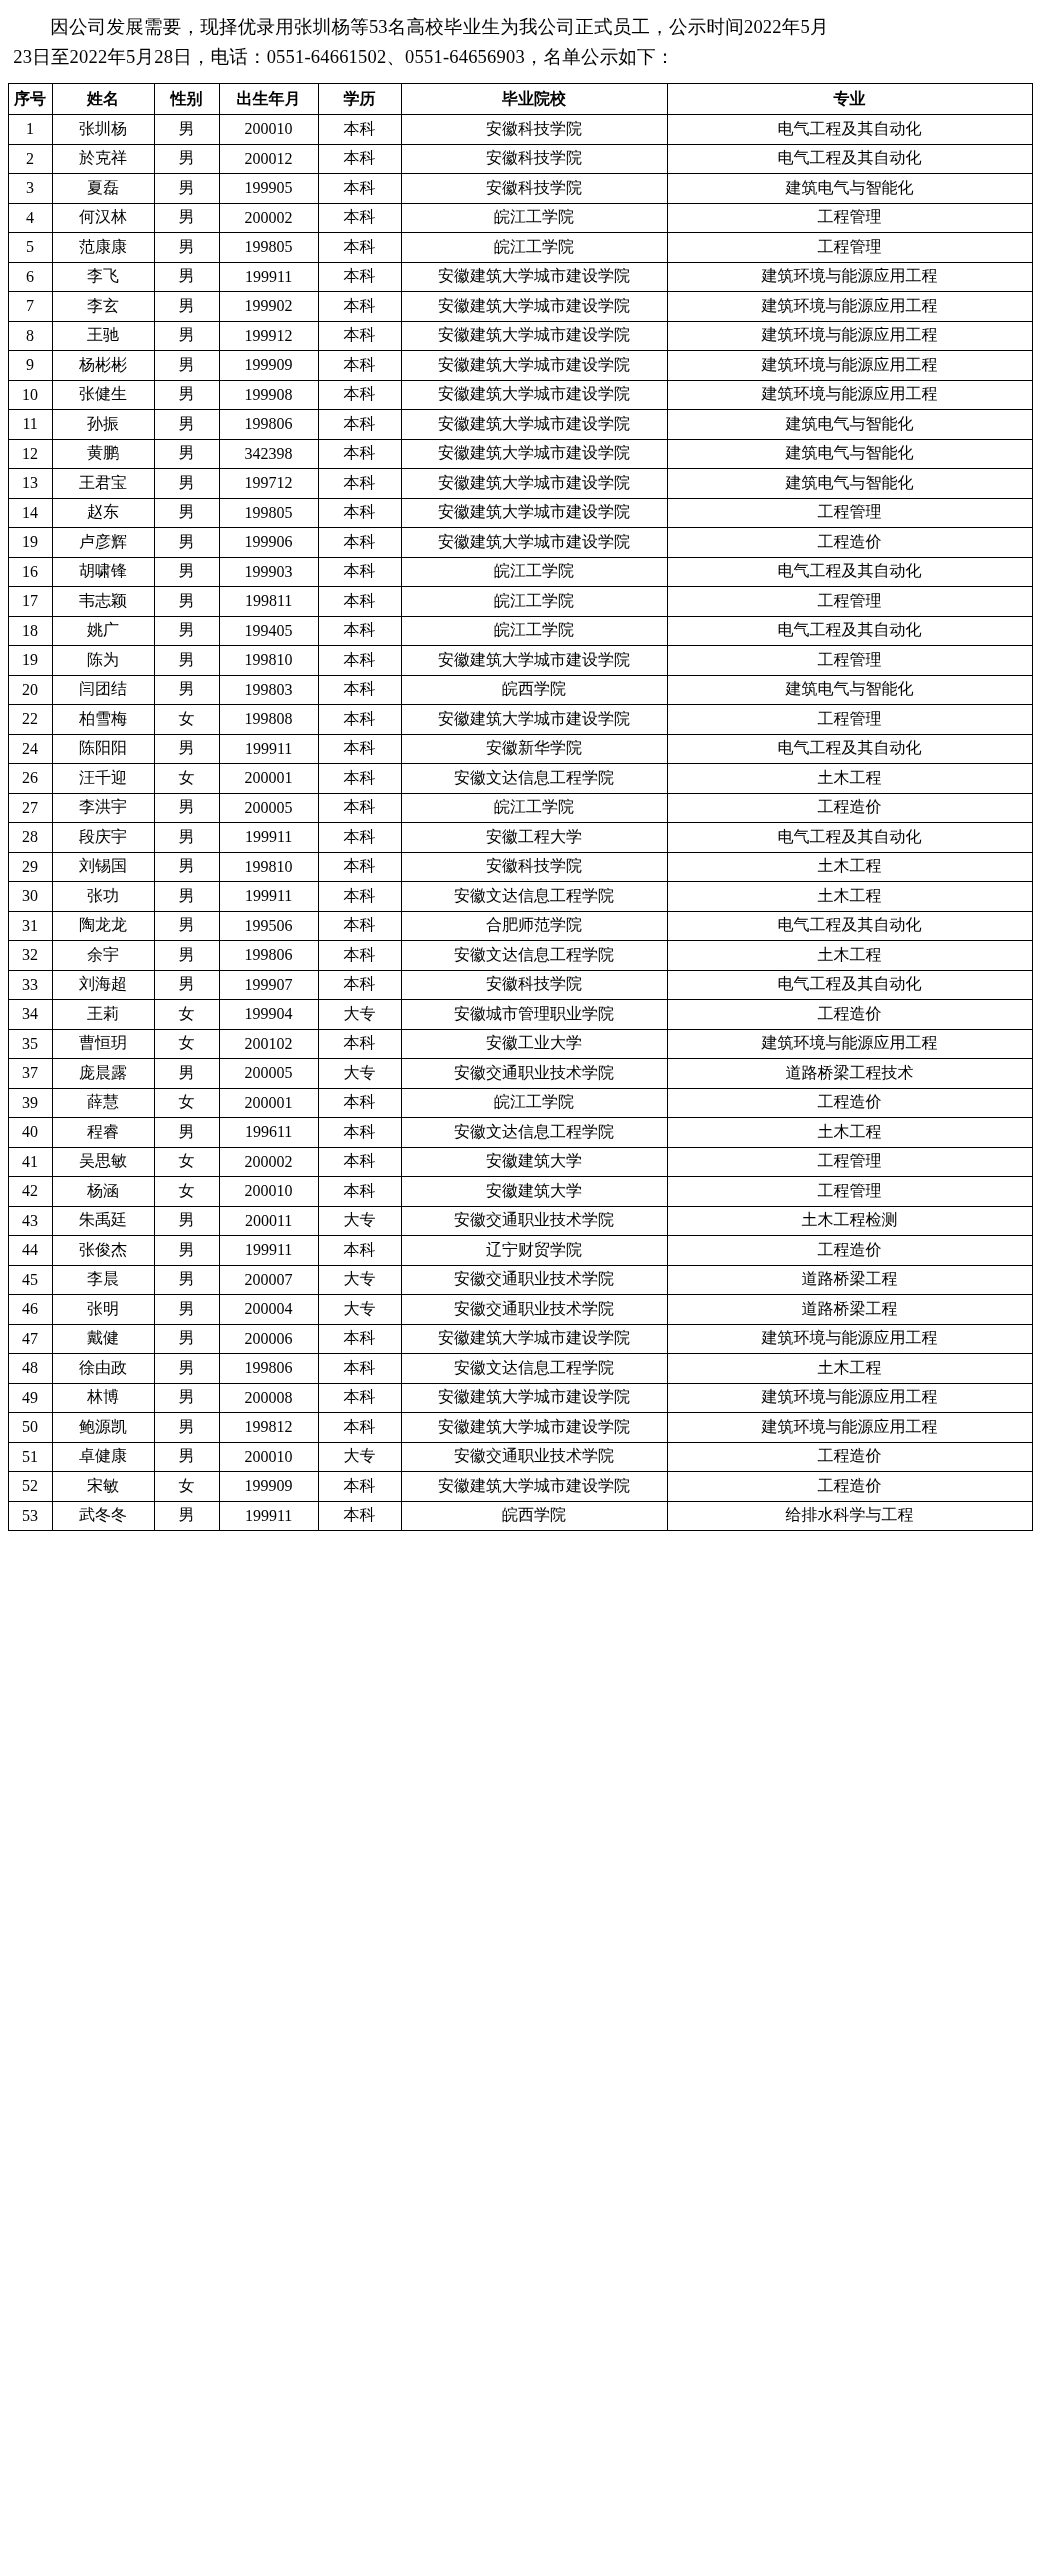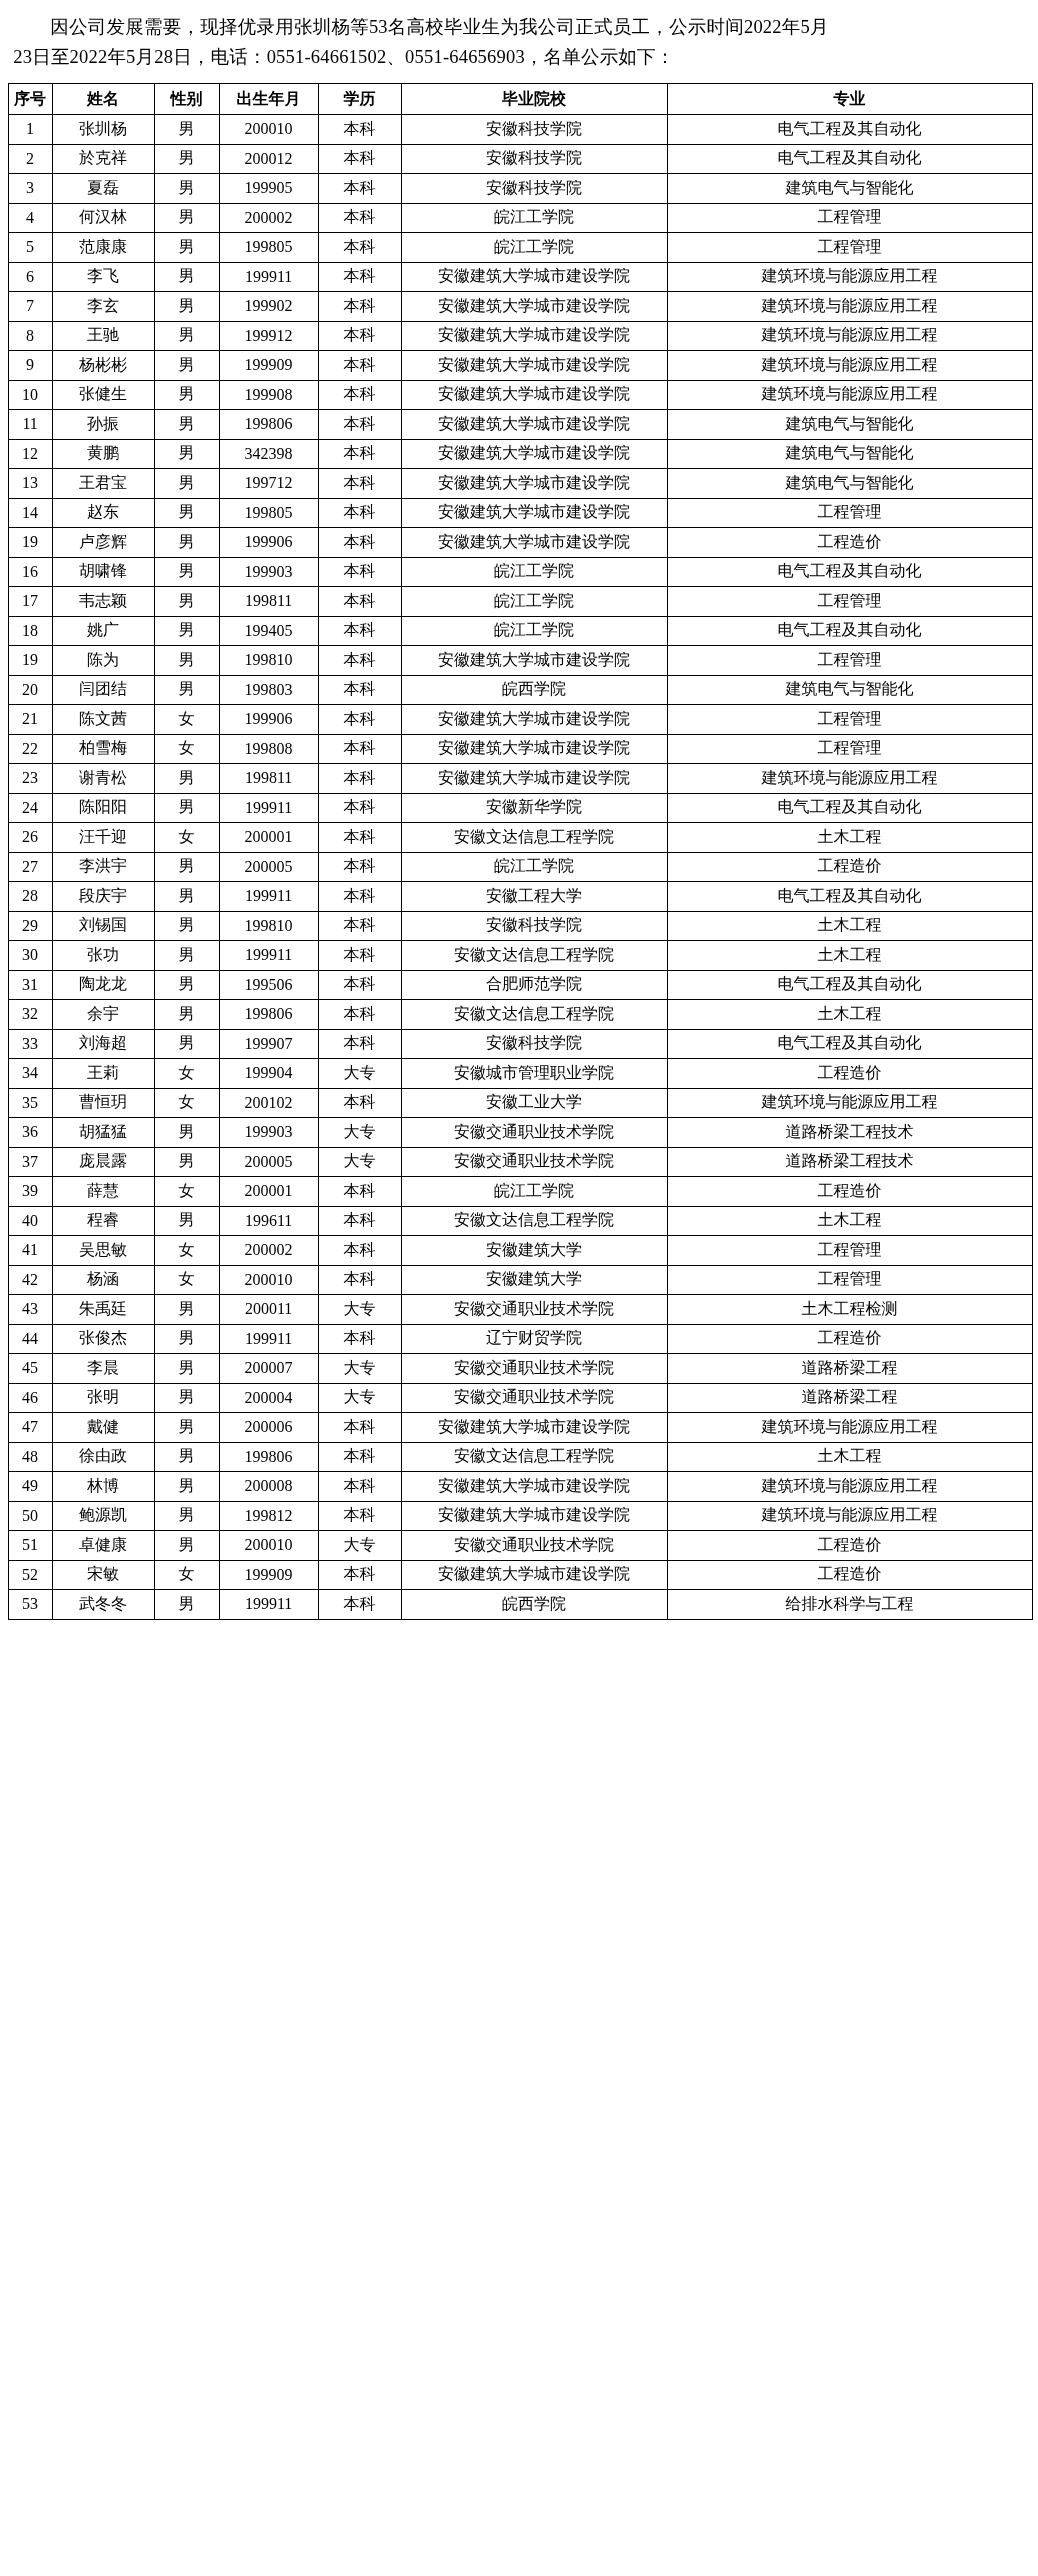--- a/index.html
+++ b/index.html
@@ -257,45 +257,27 @@
         <tr>
           <td>20</td>
           <td>闫团结</td>
           <td>男</td>
           <td>199803</td>
           <td>本科</td>
           <td>皖西学院</td>
           <td>建筑电气与智能化</td>
         </tr>
         <tr>
-          <td>21</td>
-          <td>陈文茜</td>
-          <td>女</td>
-          <td>199906</td>
-          <td>本科</td>
-          <td>安徽建筑大学城市建设学院</td>
-          <td>工程管理</td>
-        </tr>
-        <tr>
           <td>22</td>
           <td>柏雪梅</td>
           <td>女</td>
           <td>199808</td>
           <td>本科</td>
           <td>安徽建筑大学城市建设学院</td>
           <td>工程管理</td>
-        </tr>
-        <tr>
-          <td>23</td>
-          <td>谢青松</td>
-          <td>男</td>
-          <td>199811</td>
-          <td>本科</td>
-          <td>安徽建筑大学城市建设学院</td>
-          <td>建筑环境与能源应用工程</td>
         </tr>
         <tr>
           <td>24</td>
           <td>陈阳阳</td>
           <td>男</td>
           <td>199911</td>
           <td>本科</td>
           <td>安徽新华学院</td>
           <td>电气工程及其自动化</td>
         </tr>
@@ -381,29 +363,20 @@
           <td>工程造价</td>
         </tr>
         <tr>
           <td>35</td>
           <td>曹恒玥</td>
           <td>女</td>
           <td>200102</td>
           <td>本科</td>
           <td>安徽工业大学</td>
           <td>建筑环境与能源应用工程</td>
-        </tr>
-        <tr>
-          <td>36</td>
-          <td>胡猛猛</td>
-          <td>男</td>
-          <td>199903</td>
-          <td>大专</td>
-          <td>安徽交通职业技术学院</td>
-          <td>道路桥梁工程技术</td>
         </tr>
         <tr>
           <td>37</td>
           <td>庞晨露</td>
           <td>男</td>
           <td>200005</td>
           <td>大专</td>
           <td>安徽交通职业技术学院</td>
           <td>道路桥梁工程技术</td>
         </tr>

